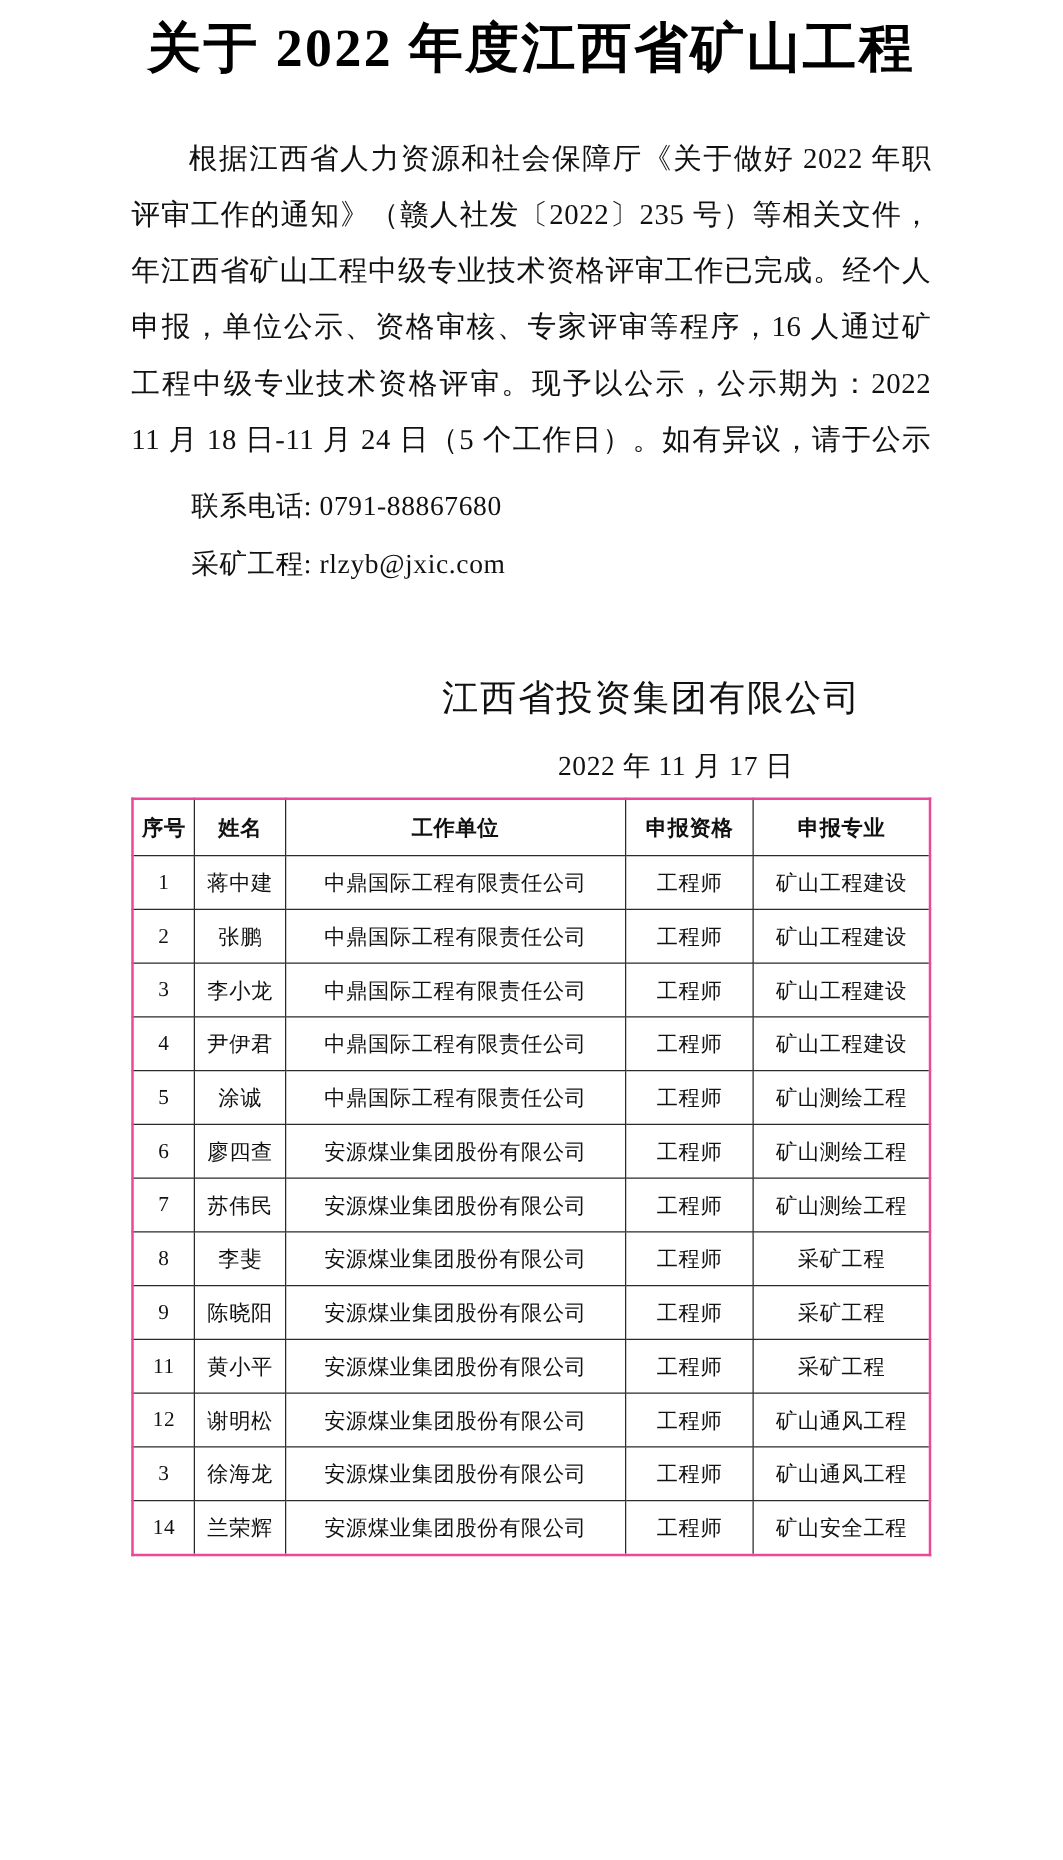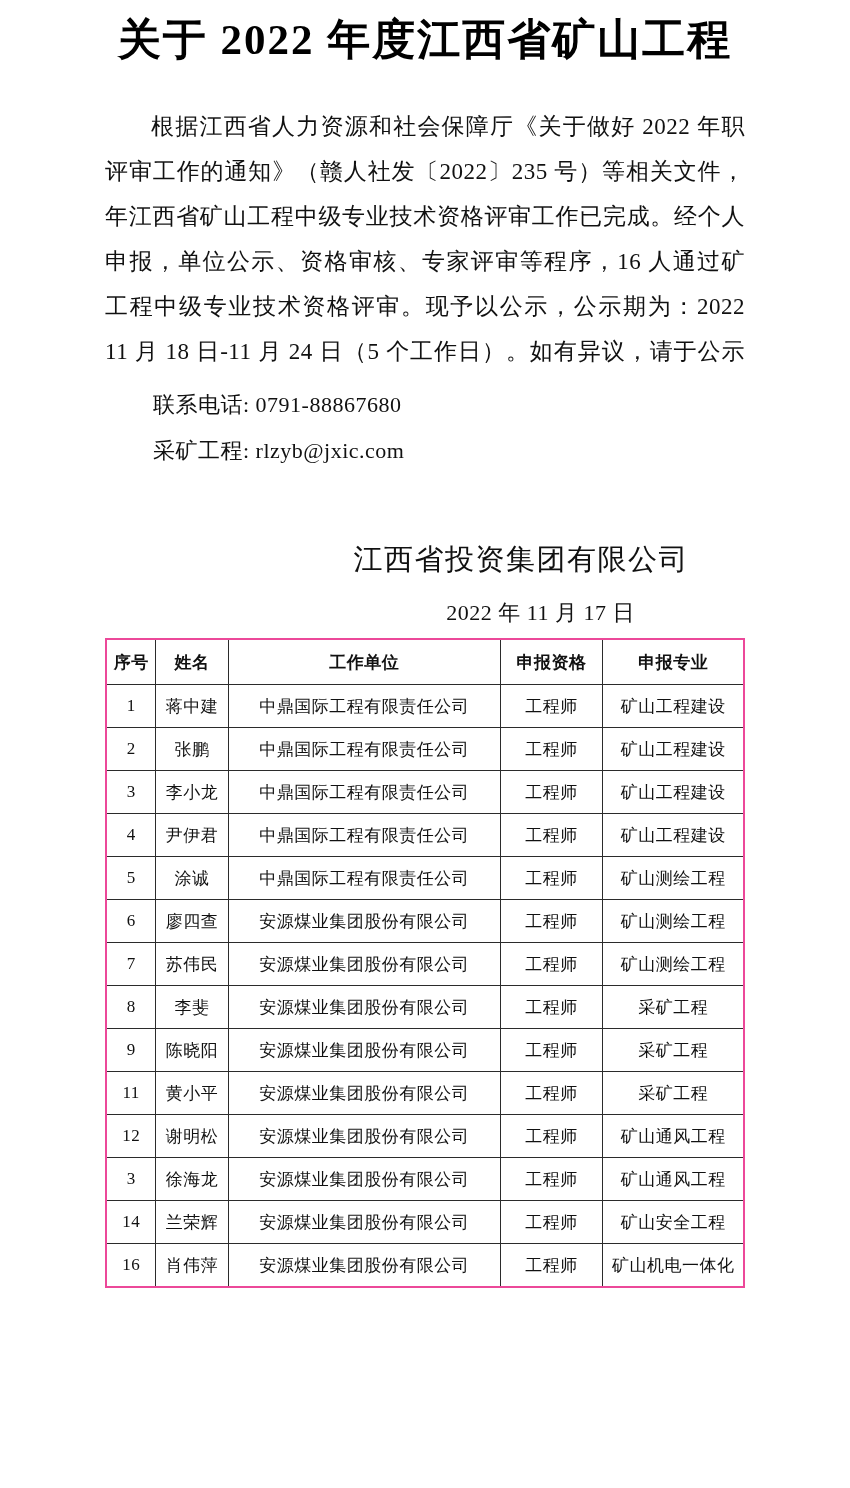--- a/index.html
+++ b/index.html
@@ -227,23 +227,16 @@
           <td>工程师</td>
           <td>矿山通风工程</td>
         </tr>
         <tr>
           <td>14</td>
           <td>兰荣辉</td>
           <td>安源煤业集团股份有限公司</td>
           <td>工程师</td>
           <td>矿山安全工程</td>
         </tr>
-        <tr>
-          <td>16</td>
-          <td>肖伟萍</td>
-          <td>安源煤业集团股份有限公司</td>
-          <td>工程师</td>
-          <td>矿山机电一体化</td>
-        </tr>
       </tbody>
   </table>
 
 </div>
 
 </body></html>

